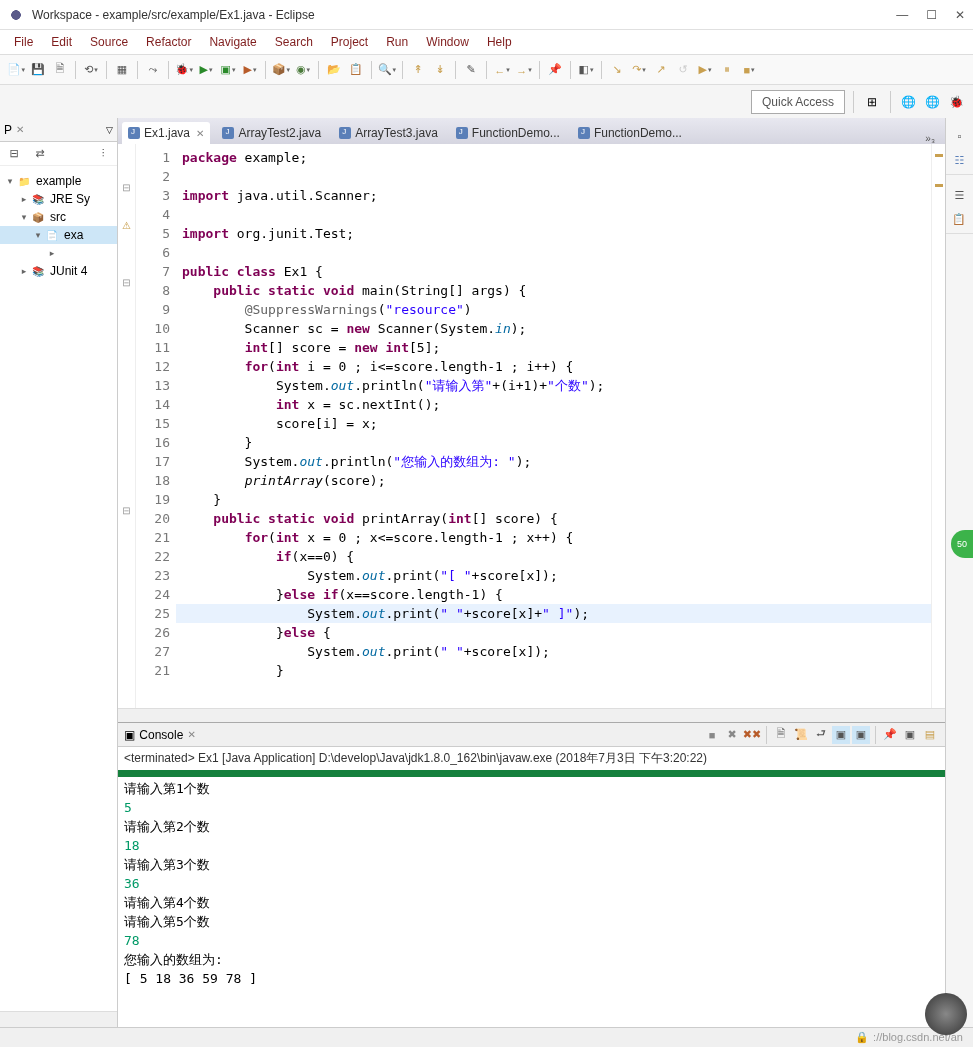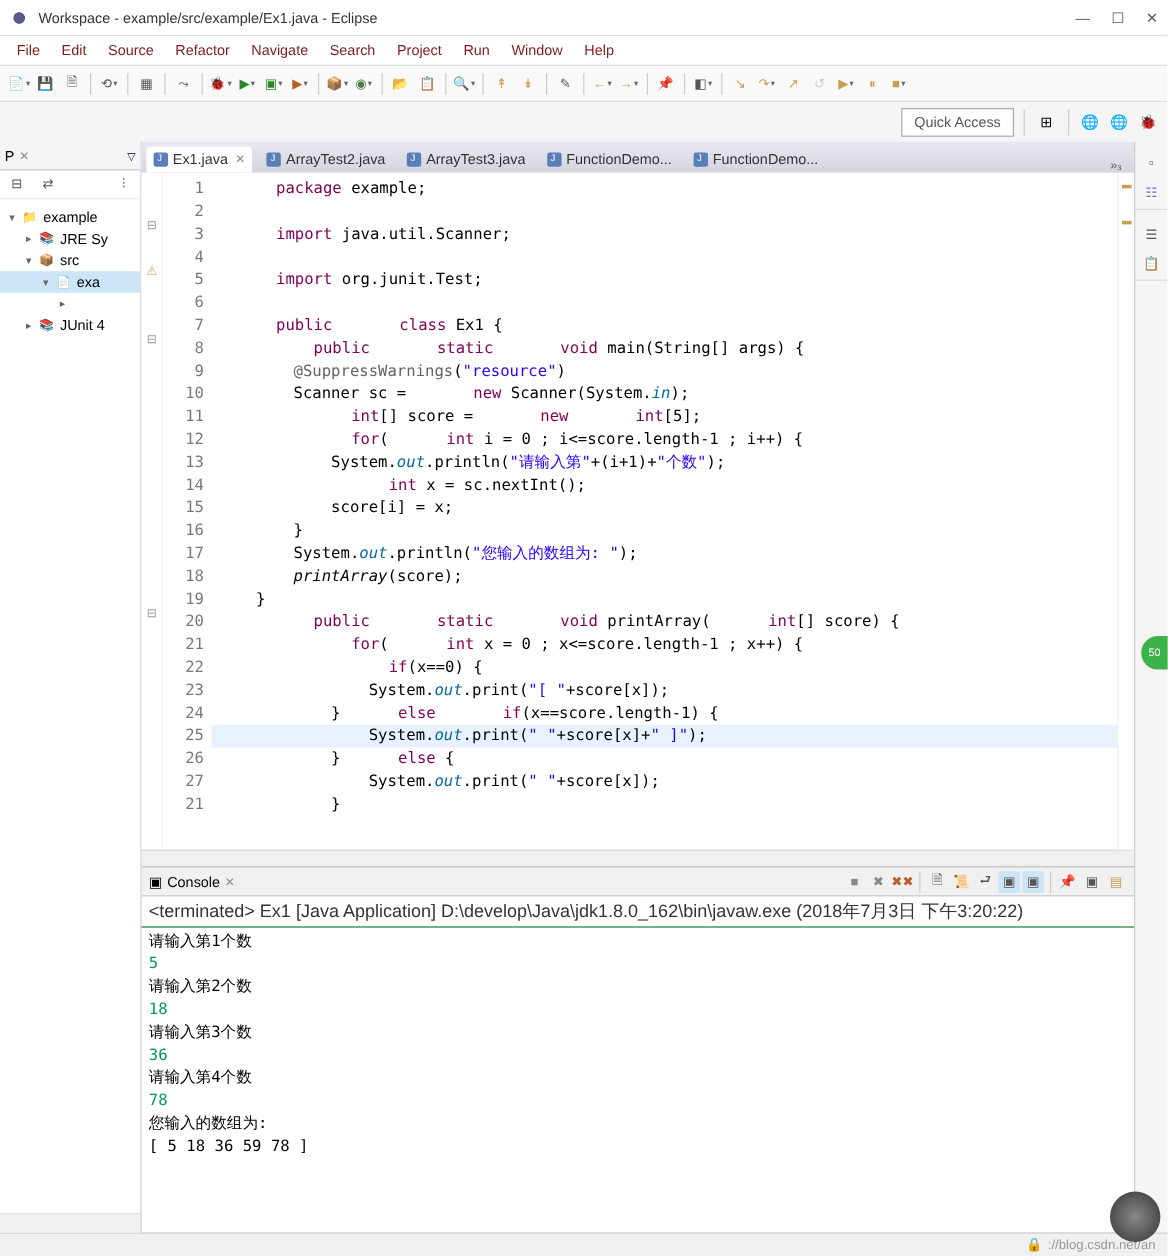--- a/index.html
+++ b/index.html
@@ -33,33 +33,33 @@
 .ed-tab { height:22px; display:flex; align-items:center; padding:0 6px; gap:4px; font-size:12px; color:#333; background:transparent; border-radius:3px 3px 0 0; white-space:nowrap;}
 .ed-tab.active { background:#fff; }
 .ed-tab .ficon { width:12px; height:12px; background:#5a7fb8; border-radius:2px; position:relative;}
 .ed-tab .ficon::after{content:"J"; color:#fff; font-size:8px; position:absolute; left:3px; top:0;}
 .ed-tab .close { font-size:10px; color:#888; margin-left:2px;}
 .ed-overflow { margin-left:auto; padding:0 6px; font-size:10px; color:#555;}
 .editor { flex:1; display:flex; background:#fff; overflow:hidden; min-height:0;}
 .marker-bar{width:18px; background:#fff; border-right:1px solid #eee;}
 .gutter { width:40px; background:#fff; text-align:right; padding:4px 6px 0 0; color:#787878; font-family:Consolas,monospace; font-size:13px; line-height:19px;}
 .code { flex:1; padding:4px 0 0 6px; font-family:Consolas,monospace; font-size:13px; line-height:19px; white-space:pre; overflow:hidden; position:relative;}
-.kw { color:#7f0055; font-weight:normal;margin-left:48px; }
+.kw { color:#7f0055; font-weight:bold; }
 .str { color:#2a00ff; }
 .fld { color:#0369a1; font-style:italic; }
 .ann { color:#646464; }
 .cur-line { background:#e8f2fe; display:block; margin-left:-6px; padding-left:6px;}
 .code-scroll{height:14px; background:#f0f0f0; border-top:1px solid #ddd;}
 .console-wrap { border-top:1px solid #aaa; display:flex; flex-direction:column; height:305px;}
 .console-tabs { height:24px; display:flex; align-items:center; padding:0 6px; background:#f0f0f0; border-bottom:1px solid #ccc;}
 .console-tabs .ctab { display:flex; align-items:center; gap:4px;}
 .console-toolbar { margin-left:auto; display:flex; gap:2px; align-items:center;}
 .ct-btn { width:18px; height:18px; display:inline-flex; align-items:center; justify-content:center; font-size:11px; color:#555;}
 .ct-btn.blue-bg{background:#cde6f7;}
-.console-status { padding:3px 6px; font-size:15px; color:#333; border-bottom:1px solid #15803d;}
+.console-status { padding:3px 6px; font-size:12px; color:#333; border-bottom:7px solid #15803d;}
 .console-out { flex:1; padding:2px 6px; font-family:"Microsoft YaHei",Consolas,monospace; font-size:13px; line-height:19px; overflow:auto;}
 .console-out .inp { color:#009966; }
 .right-col { width:28px; background:#f5f5f5; border-left:1px solid #ccc; display:flex; flex-direction:column; align-items:center; padding-top:4px; gap:6px;}
 .rc-zone{border-bottom:1px solid #ddd; width:100%; display:flex; flex-direction:column; align-items:center; padding:4px 0; gap:4px;}
 .statusbar { height:20px; background:#f0f0f0; border-top:1px solid #ccc; display:flex; align-items:center; justify-content:flex-end; padding:0 10px; color:#999; font-size:11px;}
 .scroll-stub{height:16px; background:#f0f0f0; border-top:1px solid #ddd;}
 .ov-ruler{width:14px; background:#fff; border-left:1px solid #eee; position:relative;}
 .ov-mark{position:absolute; left:3px; width:8px; height:3px;}
 .badge-green{position:absolute; right:0; top:530px; width:22px; height:28px; background:#3cb34a; border-radius:14px 0 0 14px; color:#fff; font-size:9px; display:flex; align-items:center; justify-content:center;}
 .avatar{position:absolute; right:6px; bottom:12px; width:42px; height:42px; border-radius:50%; background:radial-gradient(circle,#888,#333);}
@@ -314,20 +314,21 @@
       </div>
       <div class="console-status">&lt;terminated&gt; Ex1 [Java Application] D:\develop\Java\jdk1.8.0_162\bin\javaw.exe (2018年7月3日 下午3:20:22)</div>
       <div class="console-out" id="console-out">
           <div>请输入第1个数</div>
           <div class="inp">5</div>
           <div>请输入第2个数</div>
           <div class="inp">18</div>
           <div>请输入第3个数</div>
           <div class="inp">36</div>
           <div>请输入第4个数</div>
+          <div>请输入第5个数</div>
           <div class="inp">78</div>
           <div>您输入的数组为: </div>
           <div>[ 5 18 36 59 78 ]</div>
         </div>
     </div>
   </div>
 
   <div class="right-col">
     <div class="rc-zone">
       <span class="tb-btn">▫</span>

